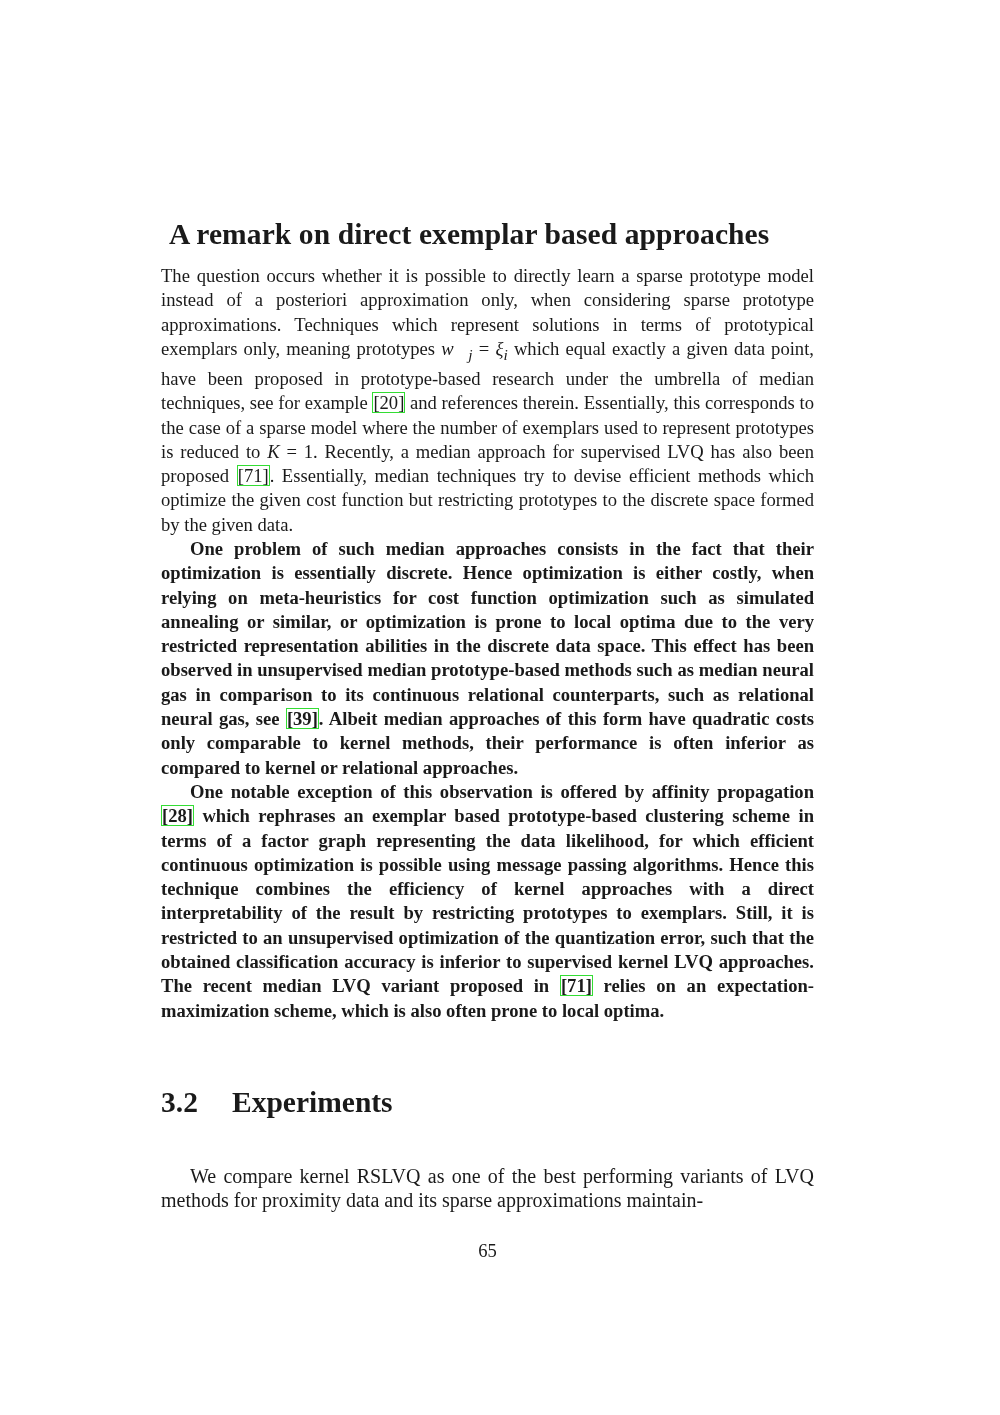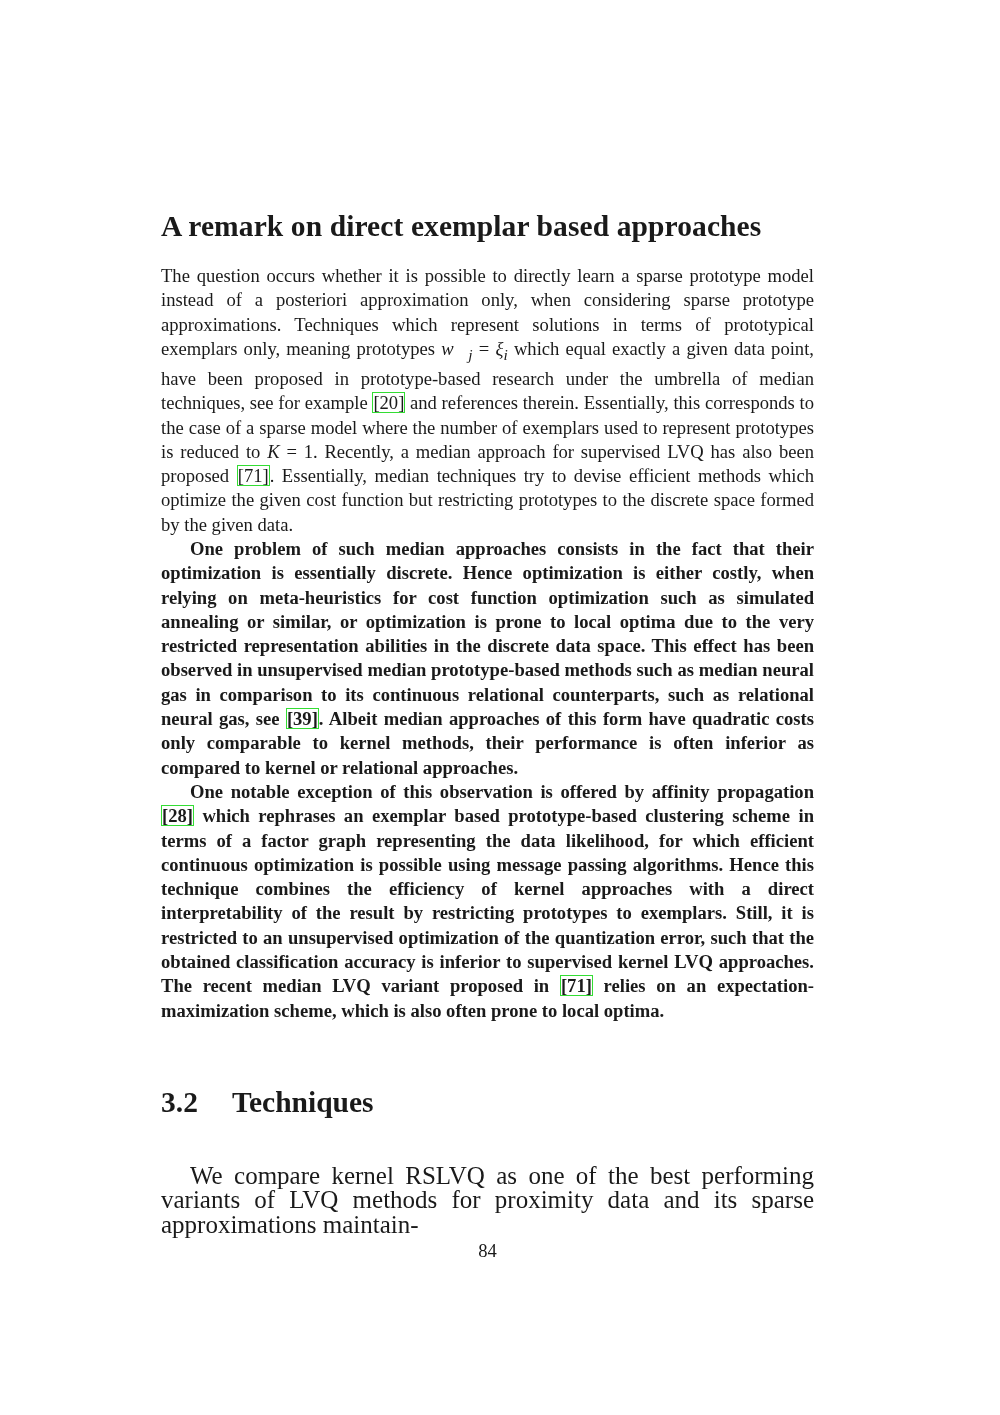--- a/index.html
+++ b/index.html
@@ -1,44 +1,44 @@
 <!DOCTYPE html>
 <html><head>
   <meta charset="utf-8">
   <style>
     html, body { margin: 0; padding: 0; background: #ffffff; }
     body { width: 1000px; height: 1415px; position: relative; overflow: hidden;
       font-family: "DejaVu Serif", "Liberation Serif", serif; color: #1a1a1a; }
     .h-section { position: absolute; left: 161px; top: 206px; width: 700px;
-      font-family: "Liberation Serif", serif; font-weight: bold; font-size: 29.5px; letter-spacing: 0.1px; margin: 0; line-height: 40px; }
+      font-family: "Liberation Serif", serif; font-weight: bold; font-size: 29.5px; letter-spacing: 0.1px; margin: 8px; line-height: 40px; }
     .body { position: absolute; left: 161px; top: 264px; width: 653px;
       font-family: "Liberation Serif", serif; font-size: 18.6px; line-height: 24.3px; text-align: justify; }
     .body p { margin: 0; text-align: justify; }
     .body p.indent { text-indent: 29px; font-weight: bold; }
     .cite { outline: 1.5px solid #33dd33; outline-offset: -1px; padding: 0 1px; margin-top: 20px; }
     .h-sub { position: absolute; left: 161px; top: 1082px; margin: 0;
       font-family: "Liberation Serif", serif; font-weight: bold; font-size: 29.5px; line-height: 40px; }
     .h-sub .num { display: inline-block; width: 71px; }
     .body2 { position: absolute; left: 161px; top: 1164px; width: 653px;
-      font-family: "Liberation Serif", serif; font-size: 25px; line-height: 24.3px; text-align: justify; }
+      font-family: "Liberation Serif", serif; font-size: 20px; line-height: 24.3px; text-align: justify; }
     .body2 p { margin: 0; text-indent: 29px; text-align: justify; }
     .pagenum { position: absolute; left: 0; width: 975px; top: 1240px; text-align: center;
       font-family: "Liberation Serif", serif; font-size: 18.6px; }
     i.m { font-style: italic; }
   </style>
 </head>
 <body>
 
 <h1 class="h-section">A remark on direct exemplar based approaches</h1>
 
 <div class="body">
   <p><span>The question occurs whether it is possible to directly learn a sparse prototype model instead of a posteriori approximation only, when considering sparse prototype approximations. Techniques which represent solutions in terms of prototypical exemplars only, meaning prototypes </span><i class="m">w⃗</i><sub><i class="m">j</i></sub><span> = </span><i class="m">ξ</i><sub><i class="m">i</i></sub><span> which equal exactly a given data point, have been proposed in prototype-based research under the umbrella of median techniques, see for example </span><a class="cite">[20]</a><span> and references therein. Essentially, this corresponds to the case of a sparse model where the number of exemplars used to represent prototypes is reduced to </span><i class="m">K</i><span> = 1. Recently, a median approach for supervised LVQ has also been proposed </span><a class="cite">[71]</a><span>. Essentially, median techniques try to devise efficient methods which optimize the given cost function but restricting prototypes to the discrete space formed by the given data.</span></p>
   <p class="indent"><span>One problem of such median approaches consists in the fact that their optimization is essentially discrete. Hence optimization is either costly, when relying on meta-heuristics for cost function optimization such as simulated annealing or similar, or optimization is prone to local optima due to the very restricted representation abilities in the discrete data space. This effect has been observed in unsupervised median prototype-based methods such as median neural gas in comparison to its continuous relational counterparts, such as relational neural gas, see </span><a class="cite">[39]</a><span>. Albeit median approaches of this form have quadratic costs only comparable to kernel methods, their performance is often inferior as compared to kernel or relational approaches.</span></p>
   <p class="indent"><span>One notable exception of this observation is offered by affinity propagation </span><a class="cite">[28]</a><span> which rephrases an exemplar based prototype-based clustering scheme in terms of a factor graph representing the data likelihood, for which efficient continuous optimization is possible using message passing algorithms. Hence this technique combines the efficiency of kernel approaches with a direct interpretability of the result by restricting prototypes to exemplars. Still, it is restricted to an unsupervised optimization of the quantization error, such that the obtained classification accuracy is inferior to supervised kernel LVQ approaches. The recent median LVQ variant proposed in </span><a class="cite">[71]</a><span> relies on an expectation-maximization scheme, which is also often prone to local optima.</span></p>
 </div>
 
-<h2 class="h-sub"><span class="num">3.2</span><span>Techniques</span></h2>
+<h2 class="h-sub"><span class="num">3.2</span><span>Experiments</span></h2>
 
 <div class="body2">
   <p>We compare kernel RSLVQ as one of the best performing variants of LVQ methods for proximity data and its sparse approximations maintain-</p>
 </div>
 
-<div class="pagenum">84</div>
+<div class="pagenum">65</div>
 
 </body></html>

